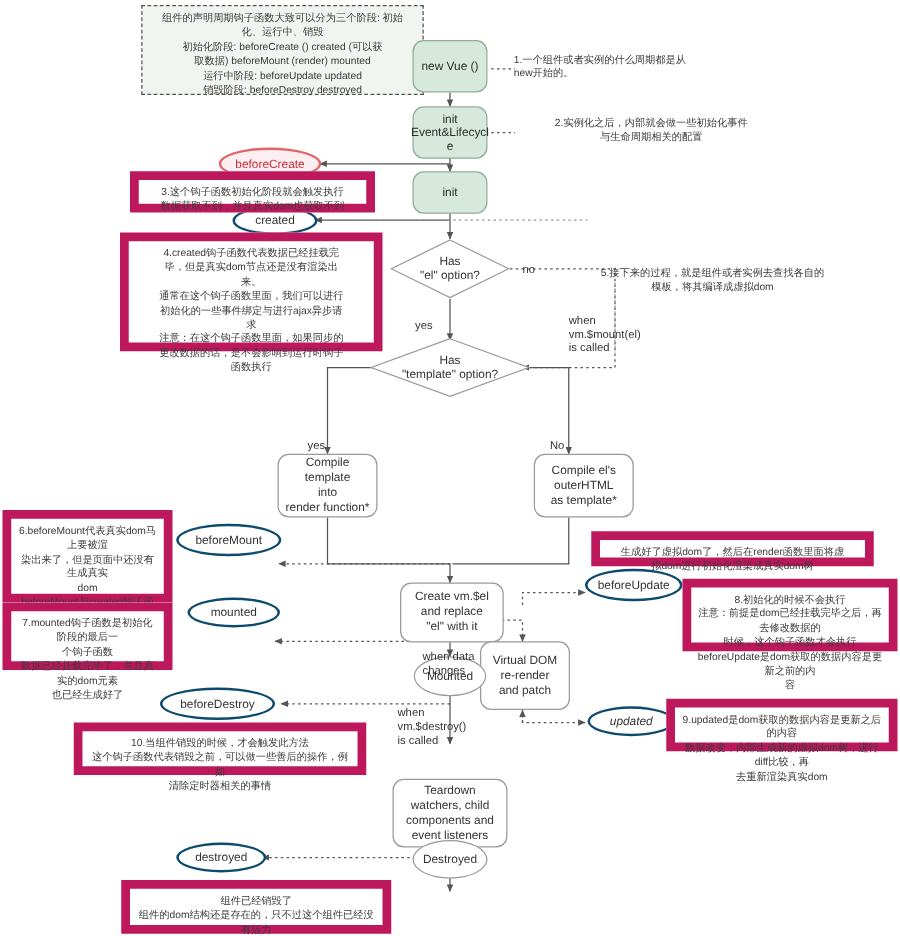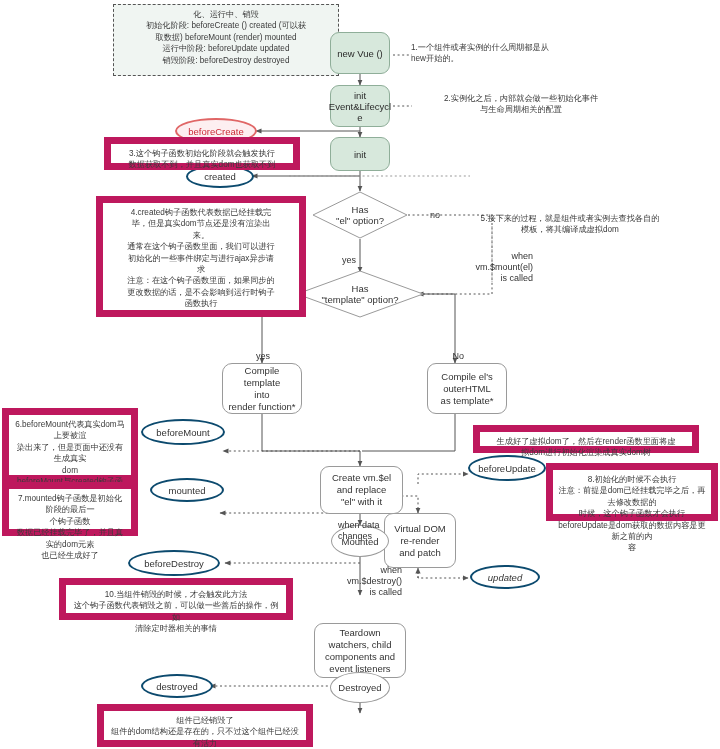--- a/index.html
+++ b/index.html
@@ -91,21 +91,21 @@
     background:transparent;
     text-align:left;
     padding:0;
   }
   
   .elabel{
     position:absolute;
     font-size:9px;
     line-height:11px;
     color:#333;
-    text-align:right;
+    text-align:left;
     white-space:pre-line;
   }
 </style>
 </head>
 <body>
 
 <div id="canvas">
 
   <svg id="edges" viewBox="0 0 720 749">
     <defs>
@@ -171,20 +171,21 @@
       <path d="M393,106 L412,106" stroke-dasharray="2,2.6"></path>
       <path d="M289,176 L470,176" stroke-dasharray="2,2.6" stroke="#999"></path>
       <path d="M492,226 L492,282" stroke-dasharray="2,2.6" stroke="#999"></path>
       <path d="M398,478 L468,478" stroke="none"></path>
       <path d="M290,451 L223,451" stroke="none"></path>
     </g>
   </svg>
 
   <div class="note dashed" style="left:113px;top:4px;width:226px;height:72px;">
     <div>
+        <div>组件的声明周期钩子函数大致可以分为三个阶段: 初始</div>
         <div>化、运行中、销毁</div>
         <div>初始化阶段: beforeCreate () created (可以获</div>
         <div>取数据) beforeMount (render) mounted</div>
         <div>运行中阶段: beforeUpdate updated</div>
         <div>销毁阶段:  beforeDestroy destroyed</div>
       </div>
   </div>
 
   <div class="node green" style="left:330px;top:32px;width:60px;height:42px;">
     <span>new Vue ()</span>
@@ -209,21 +210,21 @@
   </div>
 
   <div class="node diamond" style="left:296px;top:270px;width:128px;height:48px;">
     <svg class="dshape" viewBox="0 0 128 48" preserveAspectRatio="none">
       <polygon points="64,1 127,24 64,47 1,24" fill="#ffffff" stroke="#9a9a9a" stroke-width="1"></polygon>
     </svg>
     <span class="dlabel" style="white-space:pre-line;">Has
 "template" option?</span>
   </div>
 
-  <div class="node proc" style="left:222px;top:363px;width:80px;height:51px;border-radius:10px;">
+  <div class="node proc" style="left:222px;top:363px;width:80px;height:51px;">
     <span style="white-space:pre-line;">Compile template
 into
 render function*</span>
   </div>
 
   <div class="node proc" style="left:427px;top:363px;width:80px;height:51px;">
     <span style="white-space:pre-line;">Compile el's
 outerHTML
 as template*</span>
   </div>
@@ -322,21 +323,21 @@
   <div class="note plain" style="left:411px;top:93px;width:220px;text-align:center;">
     <span style="white-space:pre-line;">2.实例化之后，内部就会做一些初始化事件
 与生命周期相关的配置</span>
   </div>
 
   <div class="note" style="left:104px;top:137px;width:196px;height:33px;">
     <span style="white-space:pre-line;">3.这个钩子函数初始化阶段就会触发执行
 数据获取不到，并且真实dom也获取不到</span>
   </div>
 
-  <div class="note" style="left:96px;top:196px;width:210px;height:121px;">
+  <div class="note" style="left:96px;top:186px;width:210px;height:95px;">
     <span style="white-space:pre-line;">4.created钩子函数代表数据已经挂载完
 毕，但是真实dom节点还是没有渲染出
 来。
 通常在这个钩子函数里面，我们可以进行
 初始化的一些事件绑定与进行ajax异步请
 求
 注意：在这个钩子函数里面，如果同步的
 更改数据的话，是不会影响到运行时钩子
 函数执行</span>
   </div>
@@ -368,20 +369,25 @@
   </div>
 
   <div class="note" style="left:546px;top:463px;width:172px;height:58px;">
     <span style="white-space:pre-line;">8.初始化的时候不会执行
 注意：前提是dom已经挂载完毕之后，再去修改数据的
 时候，这个钩子函数才会执行
 beforeUpdate是dom获取的数据内容是更新之前的内
 容</span>
   </div>
 
+  <div class="note" style="left:533px;top:559px;width:185px;height:42px;">
+    <span style="white-space:pre-line;">9.updated是dom获取的数据内容是更新之后的内容
+数据改变，内部生成新的虚拟dom树，进行diff比较，再
+去重新渲染真实dom</span>
+  </div>
 
   <div class="note" style="left:59px;top:578px;width:234px;height:42px;">
     <span style="white-space:pre-line;">10.当组件销毁的时候，才会触发此方法
 这个钩子函数代表销毁之前，可以做一些善后的操作，例如
 清除定时器相关的事情</span>
   </div>
 
   <div class="note" style="left:97px;top:704px;width:216px;height:43px;">
     <span style="white-space:pre-line;">组件已经销毁了
 组件的dom结构还是存在的，只不过这个组件已经没有活力

